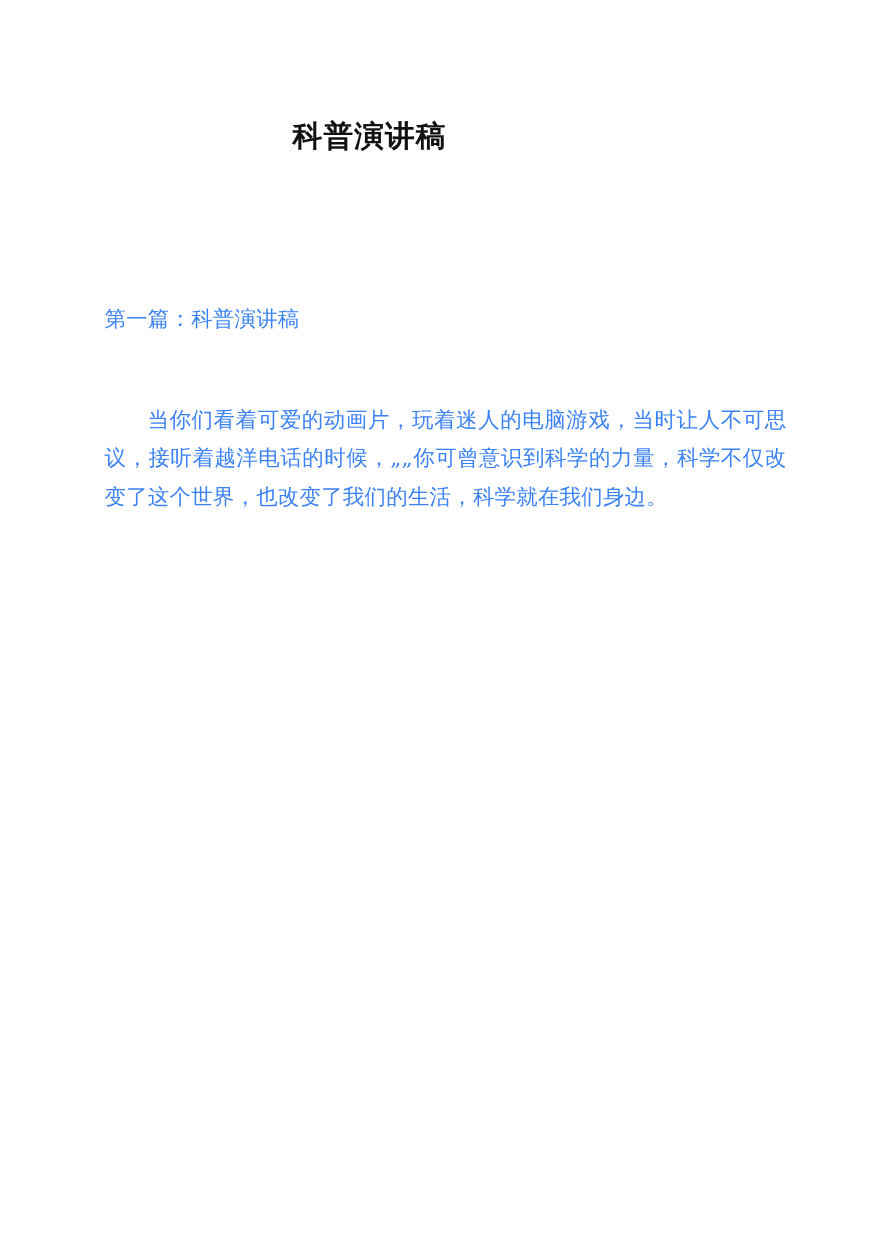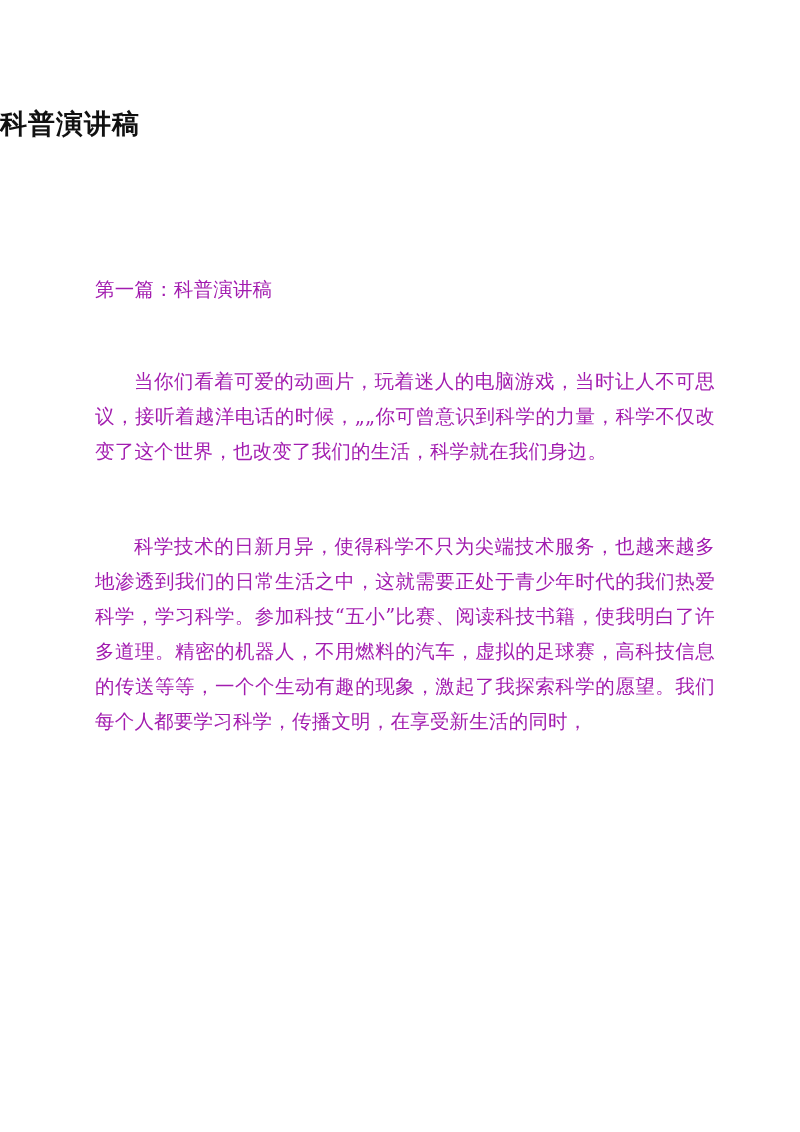--- a/index.html
+++ b/index.html
@@ -25,41 +25,42 @@
     background: #ffffff;
   }
 
   .doc-title {
     margin: 0;
     padding: 0;
     position: absolute;
     top: 106px;
     left: 0;
     width: 672px;
+    text-align: center;
     font-family: "DejaVu Sans", "Liberation Sans", sans-serif;
     font-weight: 700;
     font-size: 27px;
     letter-spacing: 1px;
     color: #111111;
   }
 
   .body-block {
     position: absolute;
     top: 272px;
     left: 95px;
     width: 620px;
   }
 
   .para {
     margin: 0 0 0 0;
     font-size: 19.5px;
     line-height: 35px;
     text-align: justify;
     text-justify: inter-ideograph;
-    color: #a21caf;
+    color: #3b82f6;
     letter-spacing: 0.2px;
   }
 
   .para.lead {
     text-indent: 0;
   }
 
   .para.indent {
     text-indent: 2em;
   }
@@ -84,17 +85,16 @@
 
     <div class="gap-md"></div>
 
     <p class="para indent">当你们看着可爱的动画片，玩着迷人的电脑游戏，当时让人不可思议，接听着越洋电话的时候，„„你可曾意识到科学的力量，科学不仅改变了这个世界，也改变了我们的生活，科学就在我们身边。</p>
 
     <div class="gap-lg"></div>
 
 
     <div class="gap-lg"></div>
 
-    <p class="para indent">科学技术的日新月异，使得科学不只为尖端技术服务，也越来越多地渗透到我们的日常生活之中，这就需要正处于青少年时代的我们热爱科学，学习科学。参加科技“五小”比赛、阅读科技书籍，使我明白了许多道理。精密的机器人，不用燃料的汽车，虚拟的足球赛，高科技信息的传送等等，一个个生动有趣的现象，激起了我探索科学的愿望。我们每个人都要学习科学，传播文明，在享受新生活的同时，</p>
 
   </div>
 
 </div>
 
 </body></html>

